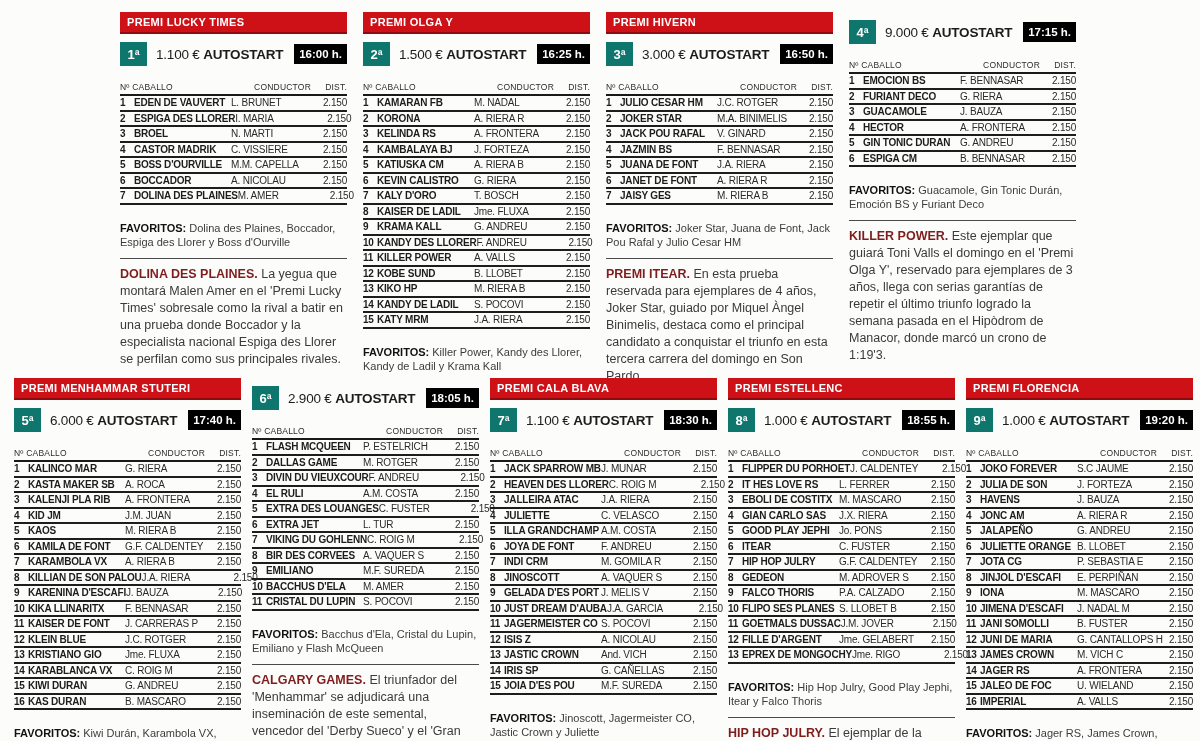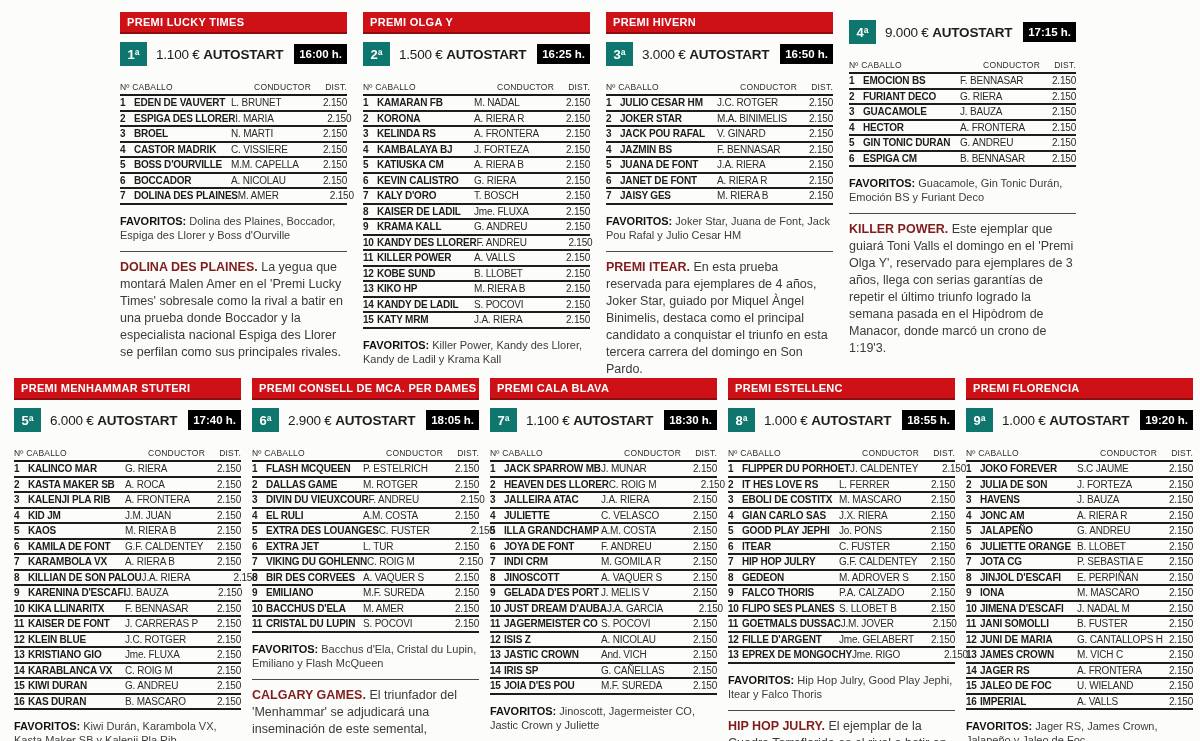--- a/index.html
+++ b/index.html
@@ -38,21 +38,21 @@
   .hrow{
     display:grid;grid-template-columns:14px 1fr 80px 36px;
     align-items:center;height:15.5px;box-sizing:border-box;
     border-bottom:2px solid #1d1d1d;font-size:10px;letter-spacing:-.2px;
     white-space:nowrap;
   }
   .hno{font-weight:bold;}
   .hname{font-weight:bold;overflow:visible;}
   .hcond{color:#2a2a2a;}
   .hdist{text-align:right;color:#2a2a2a;}
-  .favoritos{margin-top:9px;font-size:11px;line-height:14px;color:#3c3c3c;}
+  .favoritos{margin-top:16px;font-size:11px;line-height:14px;color:#3c3c3c;}
   .favoritos b{color:#111;}
   .race-note{
     border-top:1.5px solid #4a4a4a;margin-top:9px;padding-top:7px;
     font-size:12.5px;line-height:17px;color:#3a3a3a;
   }
   .race-note b{color:#7f1d1d;font-size:12.5px;}
 </style>
 </head>
 <body>
 
@@ -483,21 +483,20 @@
       </div>
       </div>
     <div class="favoritos">
       <b>FAVORITOS: </b>
       <span>Kiwi Durán, Karambola VX, Kasta Maker SB y Kalenji Pla Rib.</span>
     </div>
 
   </div>
 
   <div class="race-card">
-    <div class="race-header">PREMI CONSELL DE MCA. PER DAMES</div>
     <div class="race-info">
       <div class="race-num">6ª</div>
       <div class="race-prize">
         <span>2.900 € </span><span class="race-start">AUTOSTART</span>
       </div>
       <div class="race-time">18:05 h.</div>
     </div>
     <div class="cols-header">
       <span class="c-no" style="grid-column:1 / span 2;">Nº CABALLO</span>
       <span class="c-cond">CONDUCTOR</span>

